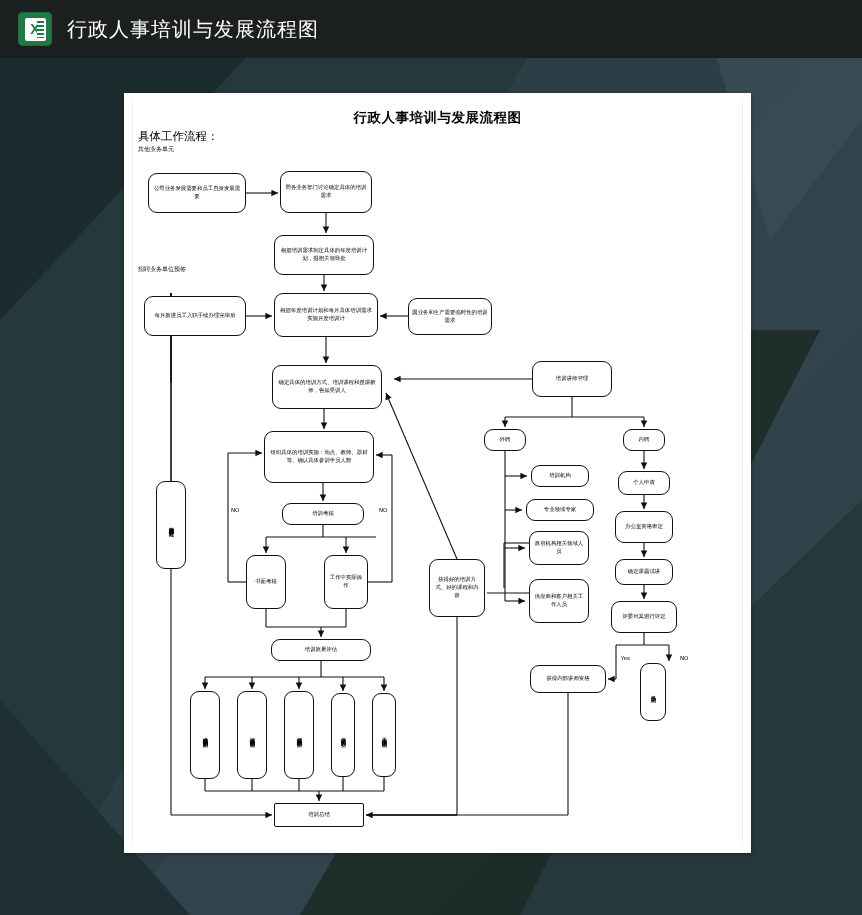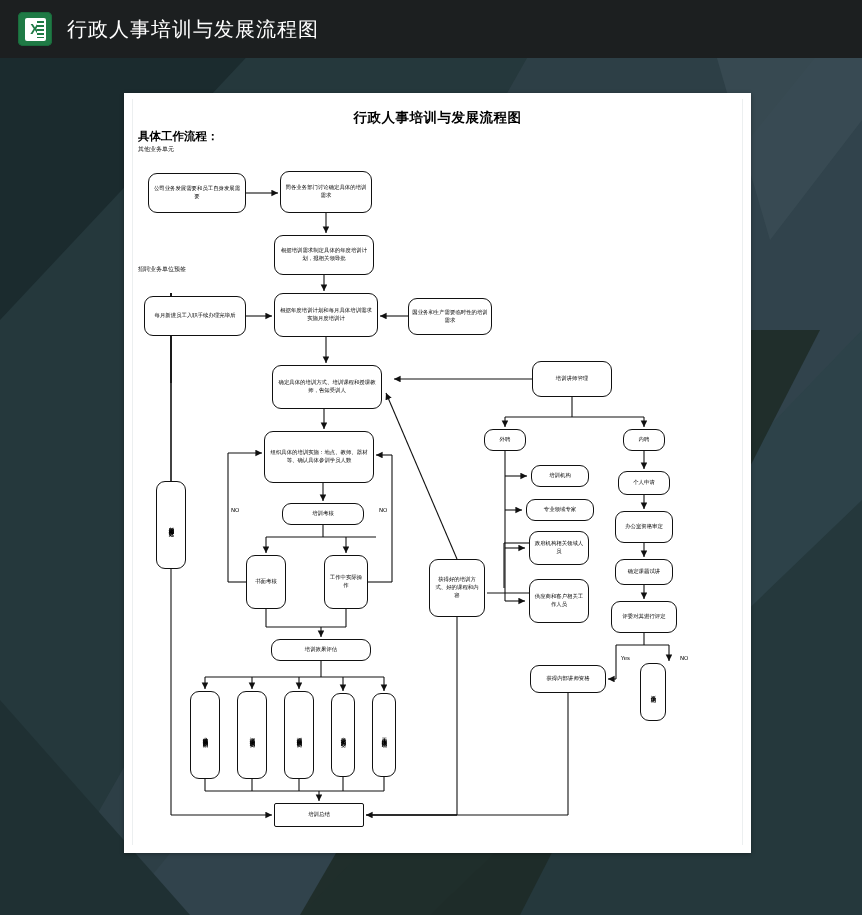--- a/index.html
+++ b/index.html
@@ -43,21 +43,21 @@
     background:#ffffff;z-index:3;box-shadow:0 1px 4px rgba(0,0,0,.35);
   }
   #doc-inner{position:absolute;left:8px;top:6px;right:8px;bottom:8px;
     border-left:1px solid #eceff0;border-right:1px solid #eceff0;}
   #doc-title{
     position:absolute;left:0;right:0;top:16px;text-align:center;
     font-size:13.5px;font-weight:bold;color:#000;
     font-family:"DejaVu Serif","Liberation Serif",serif;letter-spacing:.5px;
   }
   #sec-label{
-    position:absolute;left:14px;top:36px;font-size:11.5px;font-weight:bold;color:#000;
+    position:absolute;left:14px;top:36px;font-size:11.5px;font-weight:normal;color:#000;
     font-family:"DejaVu Serif","Liberation Serif",serif;
   }
   .mini-label{
     position:absolute;font-size:6px;color:#111;
     font-family:"DejaVu Sans","Liberation Sans",sans-serif;white-space:nowrap;
   }
   
   #flow{position:absolute;left:0;top:0;width:627px;height:760px;}
   .node{
     position:absolute;box-sizing:border-box;

